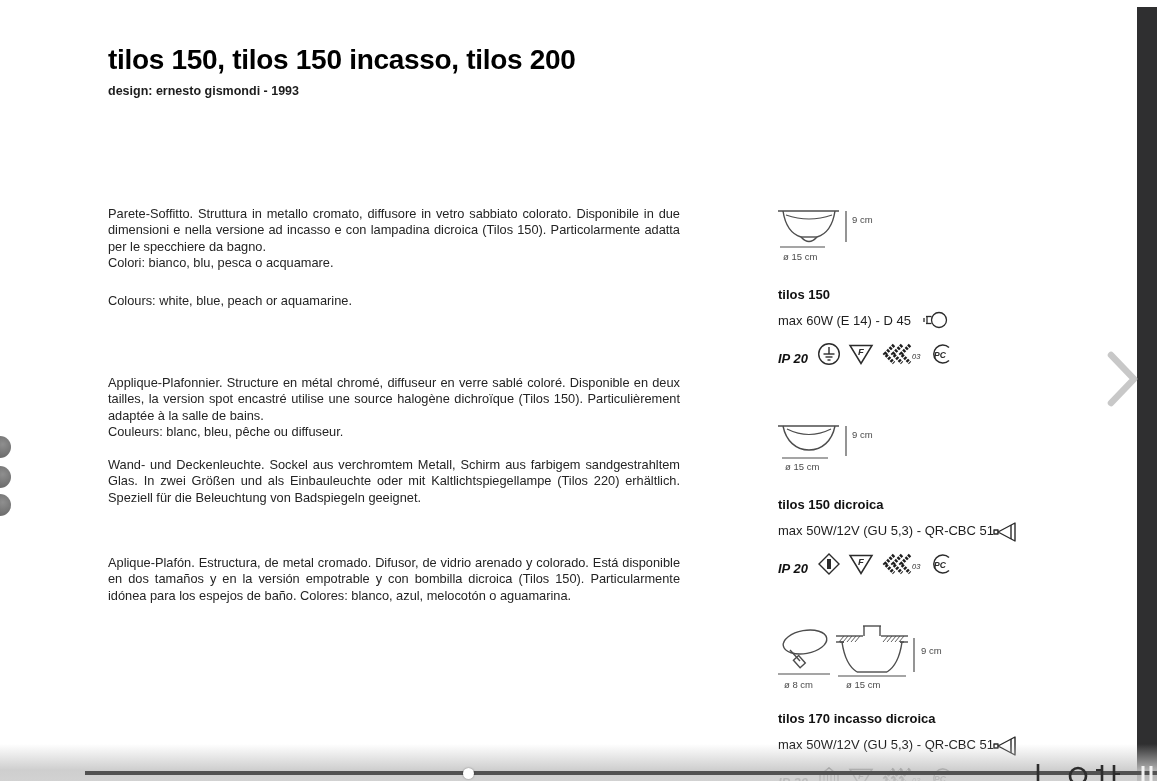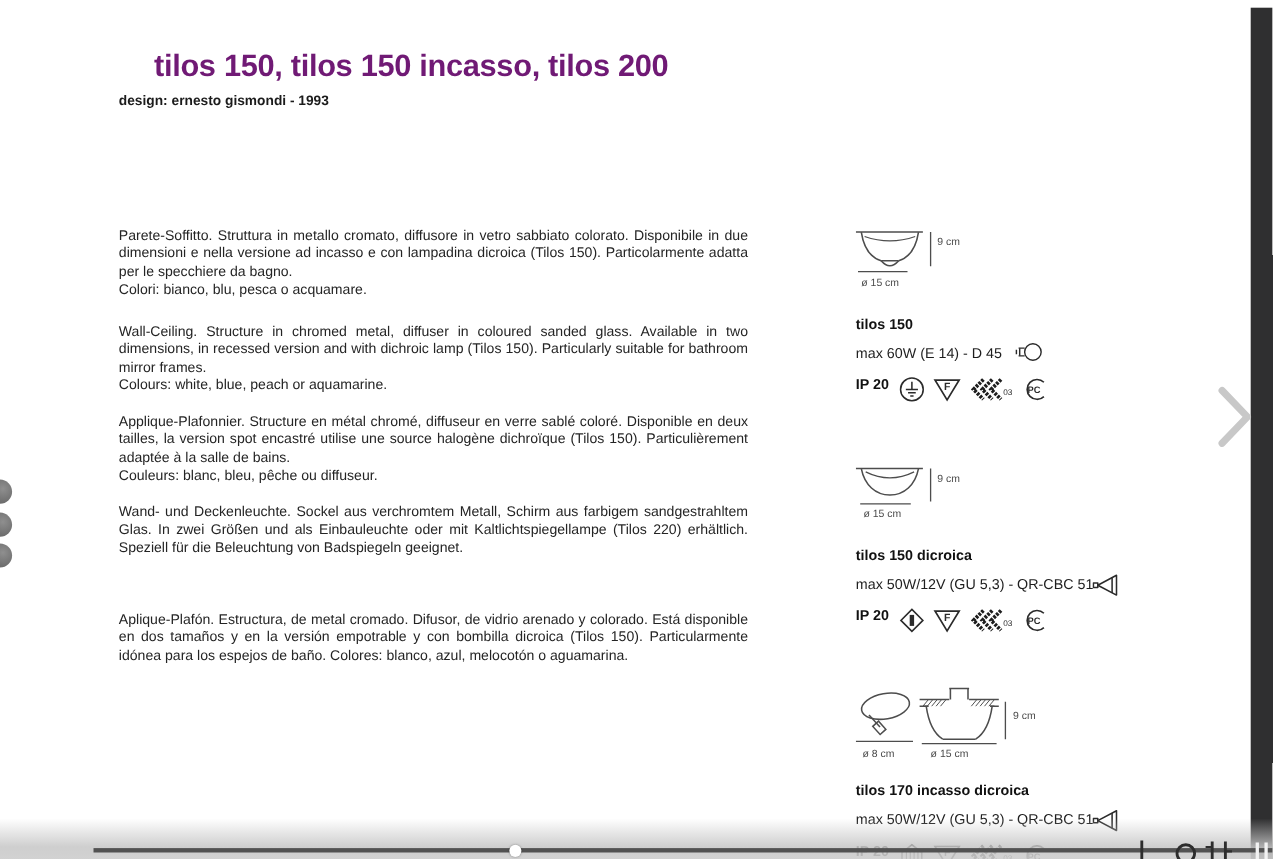--- a/index.html
+++ b/index.html
@@ -4,35 +4,35 @@
 <style>
   * { margin:0; padding:0; box-sizing:border-box; }
   html,body { background:#ffffff; }
   .page {
     position:relative; width:1157px; height:781px;
     background:#ffffff; overflow:hidden;
     font-family:"Liberation Sans", sans-serif; color:#222;
   }
   .title {
     position:absolute; left:108px; top:44px;
-    font-size:28px; font-weight:bold; letter-spacing:-0.3px; color:#701a75;margin-left:32px;
+    font-size:28px; font-weight:bold; letter-spacing:-0.3px; color:#000000;
   }
   .designer {
     position:absolute; left:108px; top:84px;
     font-size:12.5px; font-weight:700; color:#1c1c1c;
   }
   .desc { position:absolute; left:108px; width:572px; font-size:12.8px; line-height:16.4px; color:#242424; }
   .desc .body { text-align:justify; }
   .desc .colors { text-align:left; }
 
   .product { position:absolute; left:778px; width:270px; }
   .pname { position:absolute; font-size:13px; font-weight:bold; color:#111; white-space:nowrap; }
   .lamp-row { position:absolute; font-size:13px; color:#1e1e1e; white-space:nowrap; }
   .lamp-icon { position:absolute; top:-3px; }
-  .ip-row { position:absolute; display:flex; align-items:flex-start; gap:7px; }
+  .ip-row { position:absolute; display:flex; align-items:flex-end; gap:7px;font-style:italic; }
   .ip-label { font-size:13px; font-weight:bold; color:#111; margin-right:2px; }
   .cert { flex:0 0 auto; }
   .diagram text { font-family:"Liberation Sans", sans-serif; font-size:9.5px; fill:#4a4a4a; }
   .diagram { position:absolute; left:0; top:0; }
 
   
   .right-bar { position:absolute; left:1137px; top:7px; width:20px; height:774px; background:#2f2f30; z-index:4; }
   .next-chevron { position:absolute; left:1102px; top:348px; z-index:6; cursor:pointer; }
   .edge-dot { position:absolute; left:-11px; width:22px; height:22px; border-radius:50%;
     background:radial-gradient(circle at 62% 38%, #8f8f8f, #5c5c5c); z-index:6; }
@@ -50,21 +50,20 @@
 <div class="page">
 
   <div class="title">tilos 150, tilos 150 incasso, tilos 200</div>
   <div class="designer">design: ernesto gismondi - 1993</div>
 
   <div class="desc" style="top:206px">
     <div class="body">Parete-Soffitto. Struttura in metallo cromato, diffusore in vetro sabbiato colorato. Disponibile in due dimensioni e nella versione ad incasso e con lampadina dicroica (Tilos 150). Particolarmente adatta per le specchiere da bagno.</div>
     <div class="colors">Colori: bianco, blu, pesca o acquamare.</div>
   </div>
   <div class="desc" style="top:293px">
-    <div class="body">Wall-Ceiling. Structure in chromed metal, diffuser in coloured sanded glass. Available in two dimensions, in recessed version and with dichroic lamp (Tilos 150). Particularly suitable for bathroom mirror frames.</div>
     <div class="colors">Colours: white, blue, peach or aquamarine.</div>
   </div>
   <div class="desc" style="top:375px">
     <div class="body">Applique-Plafonnier. Structure en métal chromé, diffuseur en verre sablé coloré. Disponible en deux tailles, la version spot encastré utilise une source halogène dichroïque (Tilos 150). Particulièrement adaptée à la salle de bains.</div>
     <div class="colors">Couleurs: blanc, bleu, pêche ou diffuseur.</div>
   </div>
   <div class="desc" style="top:457px">
     <div class="body">Wand- und Deckenleuchte. Sockel aus verchromtem Metall, Schirm aus farbigem sandgestrahltem Glas. In zwei Größen und als Einbauleuchte oder mit Kaltlichtspiegellampe (Tilos 220) erhältlich. Speziell für die Beleuchtung von Badspiegeln geeignet.</div>
   </div>
   <div class="desc" style="top:555px">

